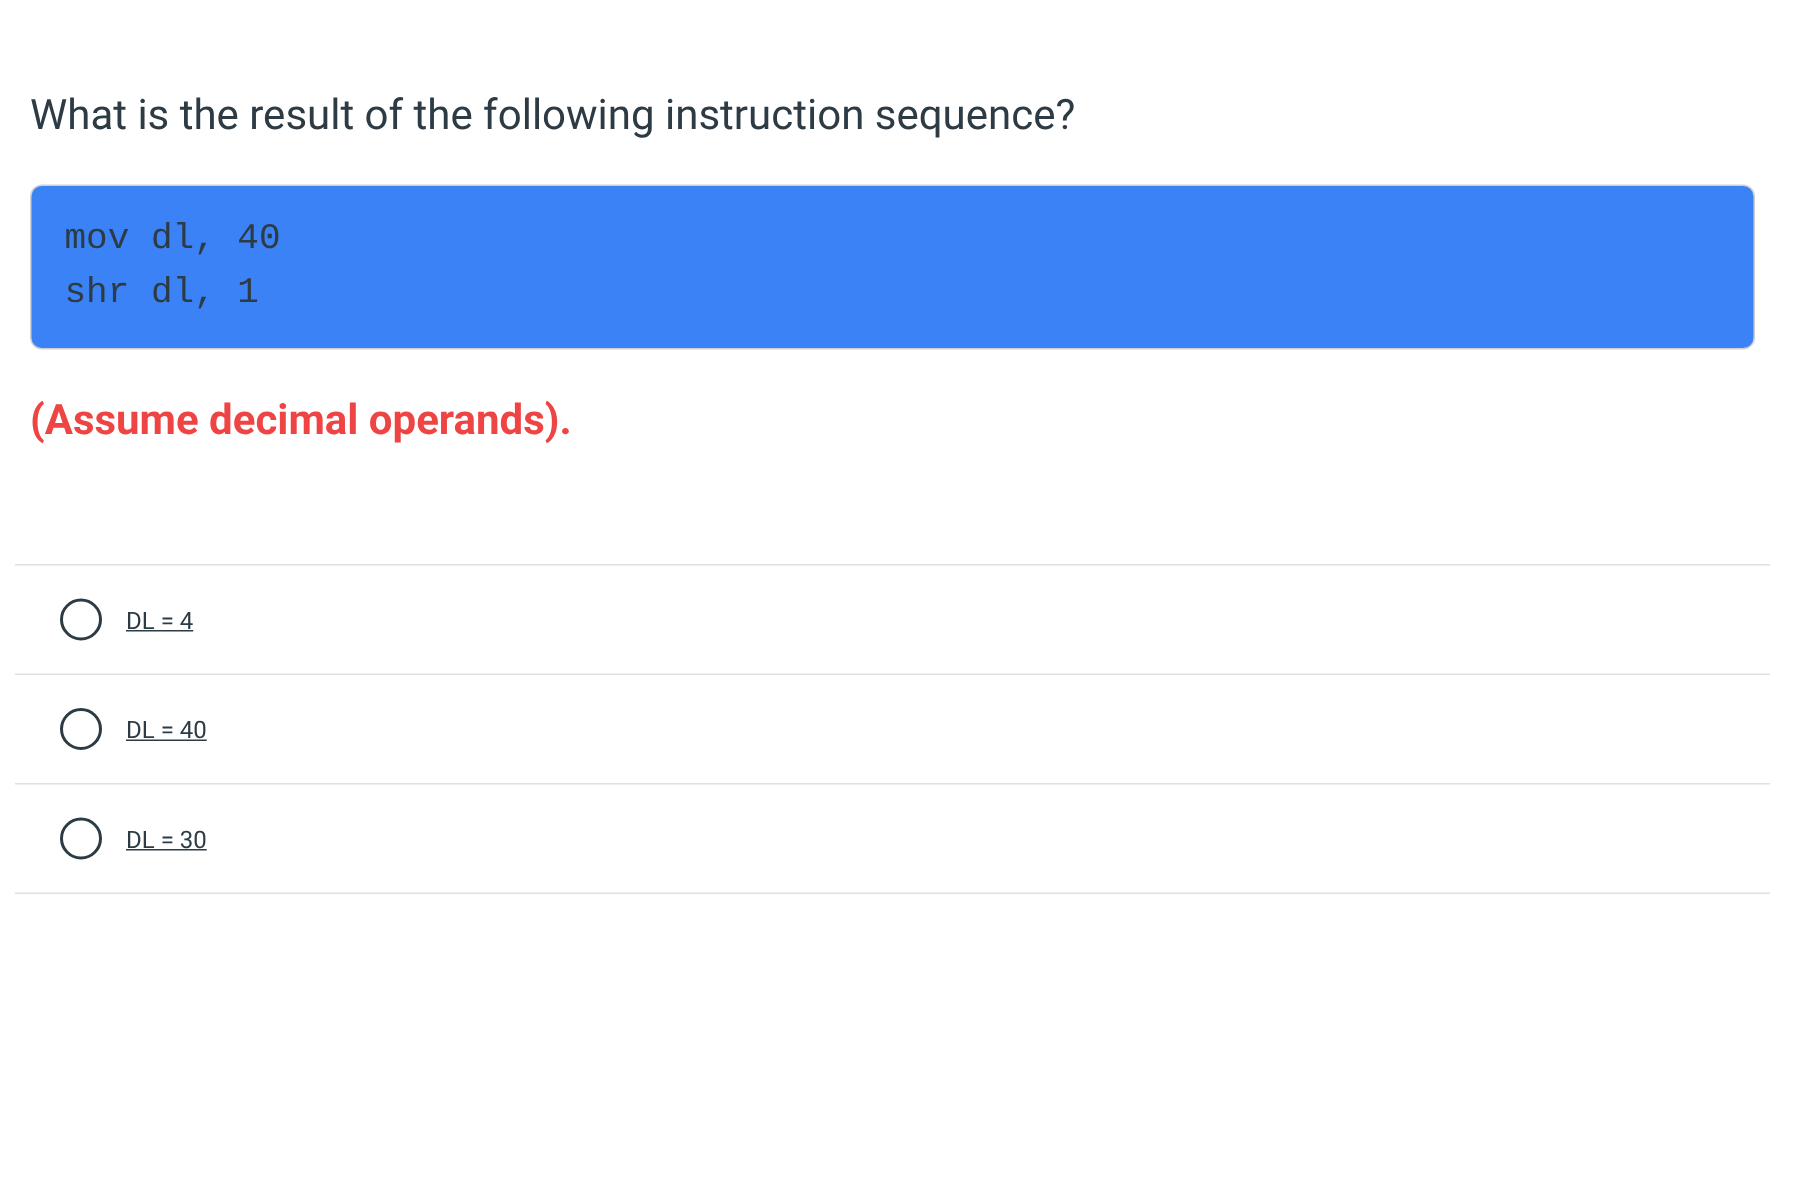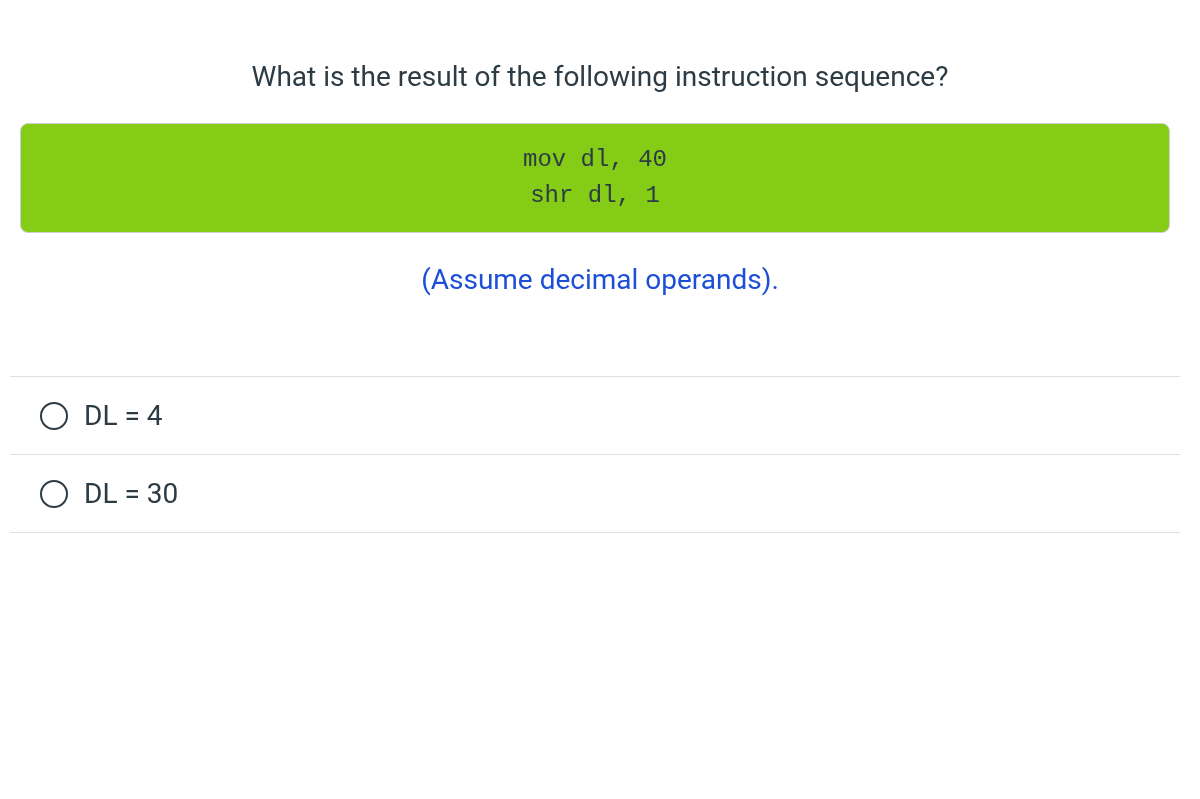--- a/index.html
+++ b/index.html
@@ -1,52 +1,51 @@
 <!DOCTYPE html>
 <html><head>
   <meta charset="utf-8">
   <style>
     * {
       margin: 0;
       padding: 0;
       box-sizing: border-box;
-      text-align: center;
     }
     body {
       font-family: -apple-system, BlinkMacSystemFont, "Segoe UI", Roboto, "Helvetica Neue", Arial, sans-serif;
       background: #ffffff;
       color: #2d3b45;
       padding: 20px 20px 20px 10px;
     }
     .question-text {
       font-size: 28px;
       font-weight: 400;
       color: #2d3b45;
       margin-bottom: 30px;
       margin-top: 40px;
       padding-left: 10px;
     }
     .code-block {
-      background: #84cc16;
+      background: #3b82f6;
       border: 1px solid #d0d0d0;
       border-radius: 8px;
       padding: 18px 22px;
       margin-bottom: 30px;
       margin-left: 10px;
       margin-right: 10px;
       font-family: "Courier New", Courier, monospace;
       font-size: 24px;
       color: #2d3b45;
       line-height: 1.5;
       white-space: pre;
     }
     .note-text {
       font-size: 28px;
-      font-weight: 400;
-      color: #1d4ed8;
+      font-weight: 700;
+      color: #ef4444;
       margin-bottom: 80px;
       padding-left: 10px;
     }
     .options-container {
       border-top: 1px solid #e0e0e0;
     }
     .option-row {
       display: flex;
       align-items: center;
       padding: 22px 30px;
@@ -55,37 +54,42 @@
     }
     .radio-circle {
       width: 28px;
       height: 28px;
       border: 2.5px solid #2d3b45;
       border-radius: 50%;
       margin-right: 16px;
       flex-shrink: 0;
     }
     .option-label {
-      font-size: 28px;
+      font-size: 16px;
       color: #2d3b45;
       font-weight: 400;
+      text-decoration: underline;
     }
   </style>
 </head>
 <body>
 
 <div class="question-text">What is the result of the following instruction sequence?</div>
 
 <div class="code-block">mov dl, 40
 shr dl, 1</div>
 
 <div class="note-text">(Assume decimal operands).</div>
 
 <div class="options-container">
   <div class="option-row">
     <div class="radio-circle"></div>
     <span class="option-label">DL = 4</span>
   </div>
   <div class="option-row">
     <div class="radio-circle"></div>
+    <span class="option-label">DL = 40</span>
+  </div>
+  <div class="option-row">
+    <div class="radio-circle"></div>
     <span class="option-label">DL = 30</span>
   </div>
 </div>
 
 </body></html>

